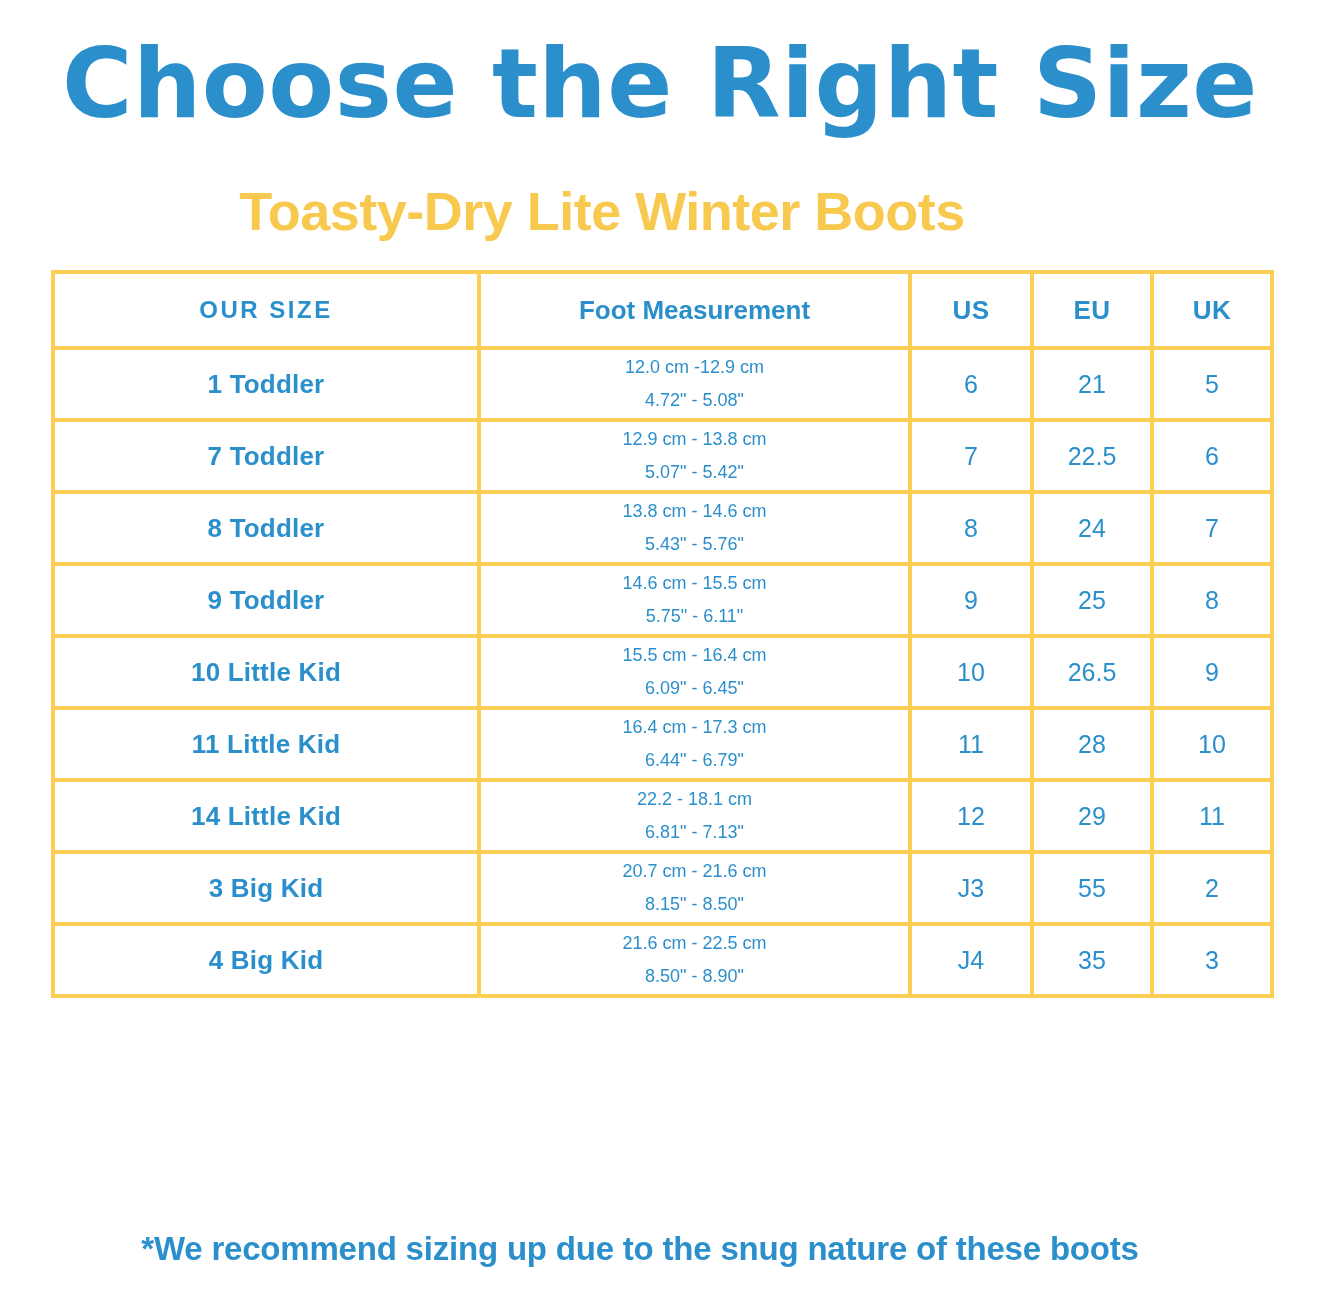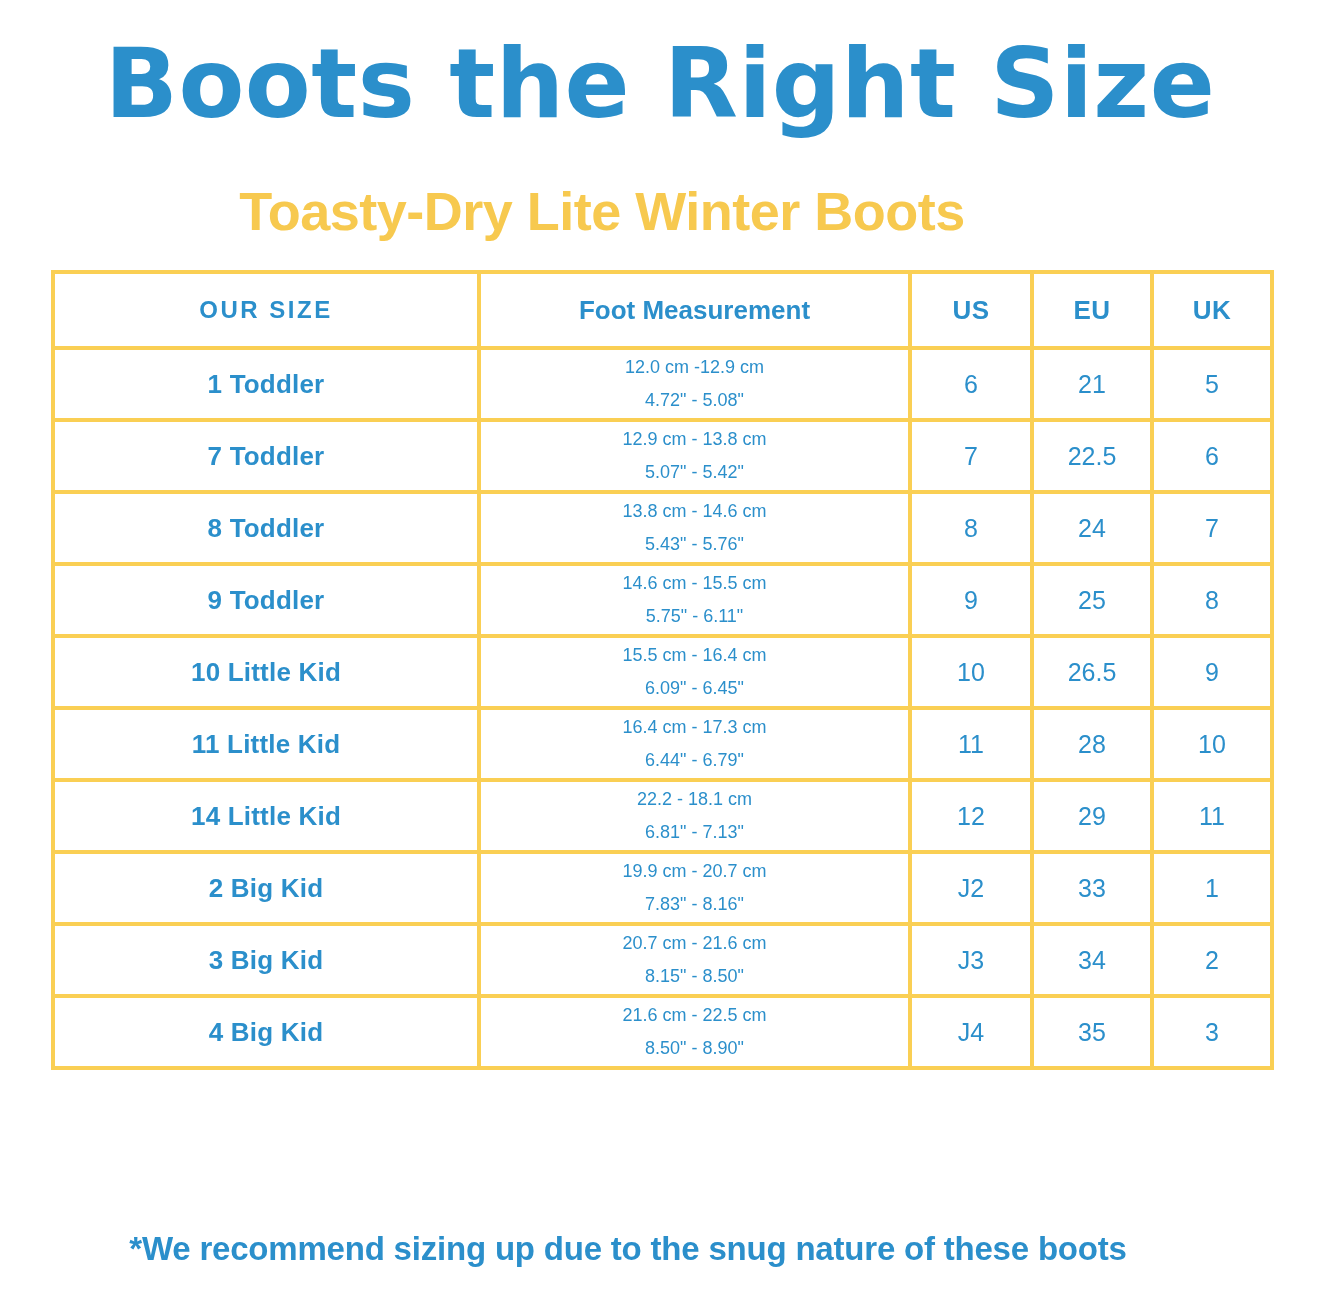--- a/index.html
+++ b/index.html
@@ -114,38 +114,38 @@
   td.cell-foot .ln { display: block; white-space: nowrap; }
   td.cell-unit {
     font-size: 25px;
     font-weight: normal;
   }
 
   
   .footnote {
     position: absolute;
     top: 1228px;
-    left: 0;
+    left: 12px;
     width: 1196px;
     text-align: center;
     color: #2B8FCB;
     font-size: 33px;
     line-height: 42px;
     font-weight: bold;
     letter-spacing: -0.2px;
     white-space: nowrap;
     padding-left: 30px;
   }
 </style>
 </head>
 <body>
 
 <div class="page">
 
-  <div class="title">Boots the Right Size</div>
+  <div class="title">Choose the Right Size</div>
 
   <div class="subtitle">Toasty-Dry Lite Winter Boots</div>
 
   <div class="table-wrap">
     <table class="size-table">
       <colgroup>
         <col class="c-oursize">
         <col class="c-foot">
         <col class="c-us">
         <col class="c-eu">
@@ -225,37 +225,27 @@
             <td class="cell-size">14 Little Kid</td>
             <td class="cell-foot">
               <span class="ln">22.2 - 18.1 cm</span>
               <span class="ln">6.81" - 7.13"</span>
             </td>
             <td class="cell-unit">12</td>
             <td class="cell-unit">29</td>
             <td class="cell-unit">11</td>
           </tr>
           <tr>
-            <td class="cell-size">2 Big Kid</td>
-            <td class="cell-foot">
-              <span class="ln">19.9 cm - 20.7 cm</span>
-              <span class="ln">7.83" - 8.16"</span>
-            </td>
-            <td class="cell-unit">J2</td>
-            <td class="cell-unit">33</td>
-            <td class="cell-unit">1</td>
-          </tr>
-          <tr>
             <td class="cell-size">3 Big Kid</td>
             <td class="cell-foot">
               <span class="ln">20.7 cm - 21.6 cm</span>
               <span class="ln">8.15" - 8.50"</span>
             </td>
             <td class="cell-unit">J3</td>
-            <td class="cell-unit">34</td>
+            <td class="cell-unit">55</td>
             <td class="cell-unit">2</td>
           </tr>
           <tr>
             <td class="cell-size">4 Big Kid</td>
             <td class="cell-foot">
               <span class="ln">21.6 cm - 22.5 cm</span>
               <span class="ln">8.50" - 8.90"</span>
             </td>
             <td class="cell-unit">J4</td>
             <td class="cell-unit">35</td>

